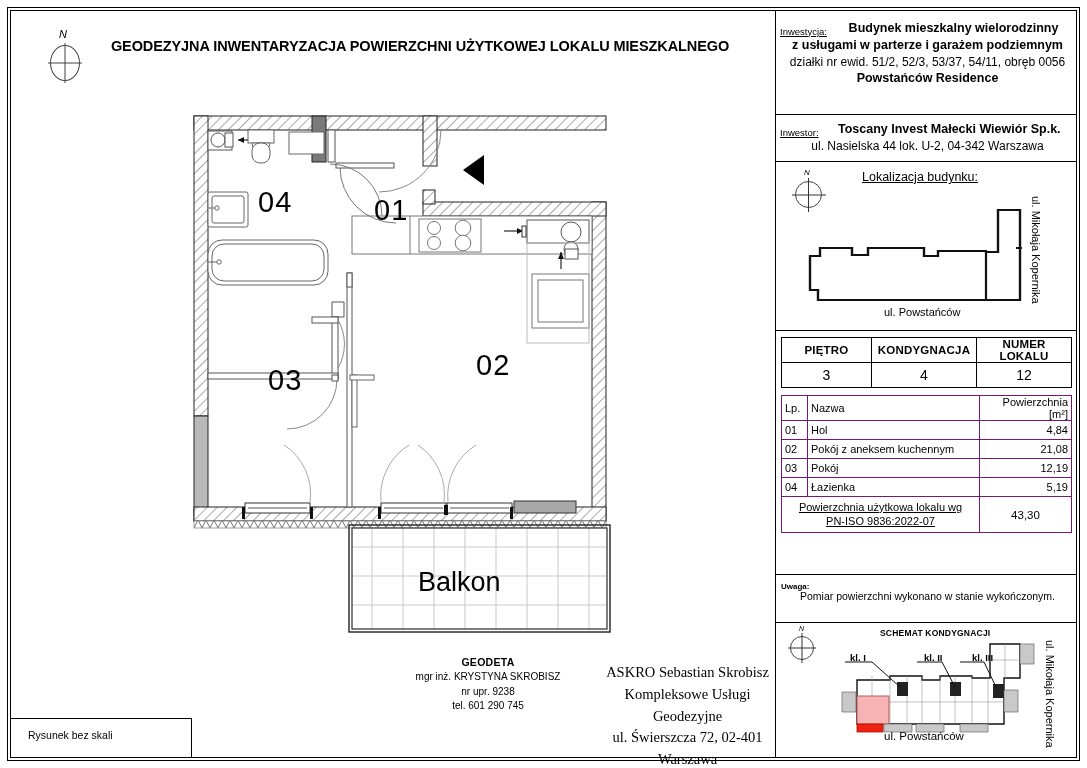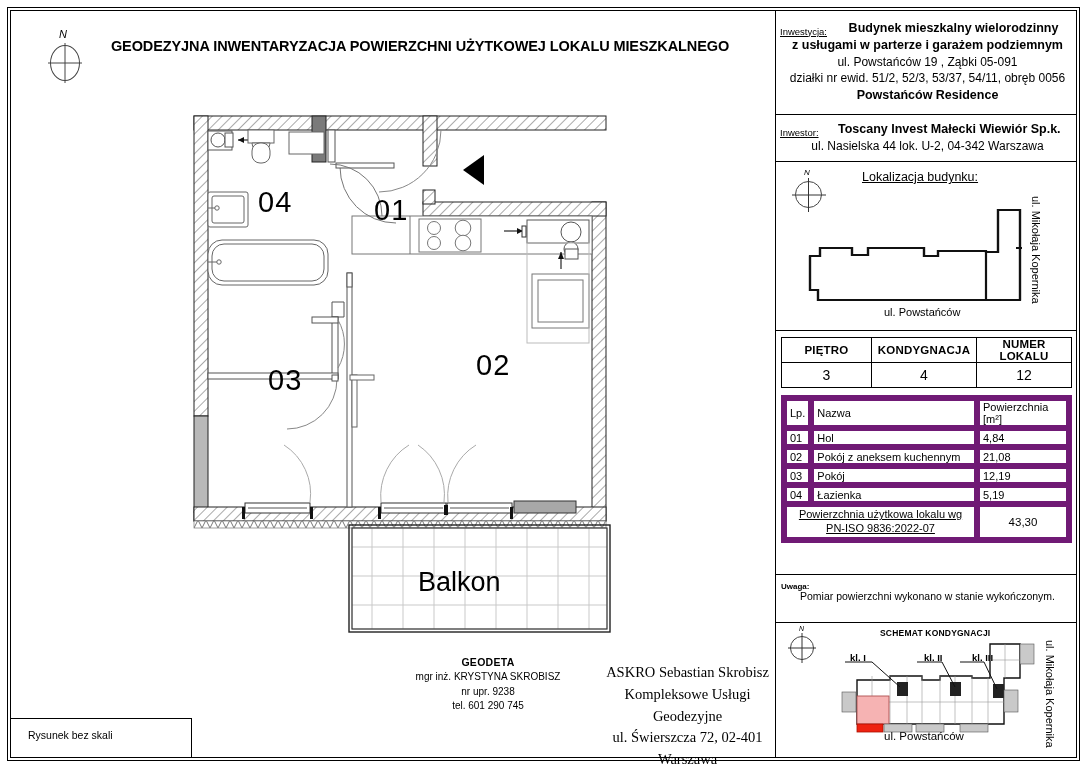--- a/index.html
+++ b/index.html
@@ -78,24 +78,24 @@
   }
 
   
   .pk-table { position:absolute; left:781px; top:337px; width:291px; border-collapse:collapse; }
   .pk-table td { border:1px solid #000; text-align:center; font-size:11.5px; }
   .pk-table tr.head td { font-weight:bold; font-size:11.5px; height:25px; letter-spacing:.2px; }
   .pk-table tr.vals td { font-size:14px; height:25px; }
 
   
   .rm-table { position:absolute; left:781px; top:395px; width:291px; border-collapse:collapse; }
-  .rm-table td { border:6px solid #701a75; font-size:11px; height:19px; padding:0 3px; }
+  .rm-table td { border:1px solid #701a75; font-size:11px; height:19px; padding:0 3px; }
   .rm-table td.lp { width:26px; text-align:left; }
   .rm-table td.nm { text-align:left; }
-  .rm-table td.ar { width:92px; text-align:left; }
+  .rm-table td.ar { width:92px; text-align:right; }
   .rm-table td.sumlab { text-align:center; line-height:1.25; height:36px; font-size:11px;text-decoration:underline; }
   .rm-table td.sumval { text-align:center; font-size:11.5px; }
 
   
   .uwaga-lab { position:absolute; left:781px; top:582px; font-size:8px; font-weight:bold; }
   .uwaga-body { position:absolute; left:800px; top:589px; width:272px; font-size:10.5px; line-height:1.5; }
 
   
   .sch-title { position:absolute; left:880px; top:628px; font-size:8.5px; font-weight:bold; letter-spacing:.2px; }
   .sch-street-bottom { position:absolute; left:884px; top:730px; font-size:11.5px; }
@@ -330,21 +330,20 @@
 
   </div>
 
   <div class="tb-sep" style="top:114px;"></div>
   <div class="inw-wrap">
     <div class="inw-row1">
       <span class="lbl-small">Inwestycja:</span>
       <span class="inw-strong" style="flex:1; text-align:center;">Budynek mieszkalny wielorodzinny</span>
     </div>
     <div class="inw-strong inw-center">z usługami w parterze i garażem podziemnym</div>
-    <div class="inw-norm">ul. Powstańców 19 , Ząbki 05-091</div>
     <div class="inw-norm">działki nr ewid. 51/2, 52/3, 53/37, 54/11, obręb 0056</div>
     <div class="inw-strong inw-center">Powstańców Residence</div>
   </div>
 
   <div class="tb-sep" style="top:161px;"></div>
   <div class="investor-wrap">
     <div class="inw-row1">
       <span class="lbl-small">Inwestor:</span>
       <span class="inw-strong" style="flex:1; text-align:center;">Toscany Invest Małecki Wiewiór Sp.k.</span>
     </div>

